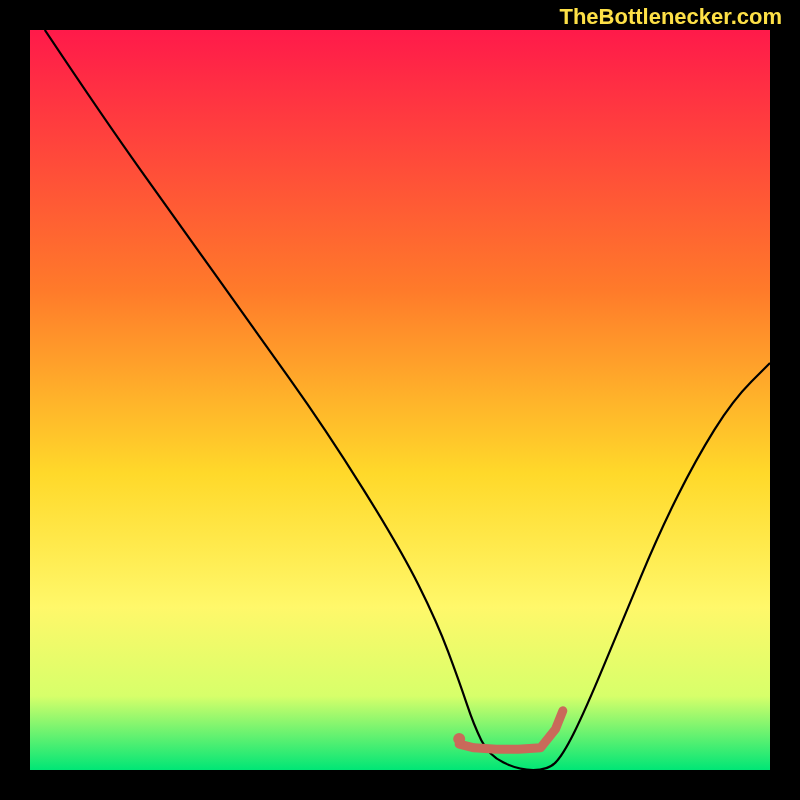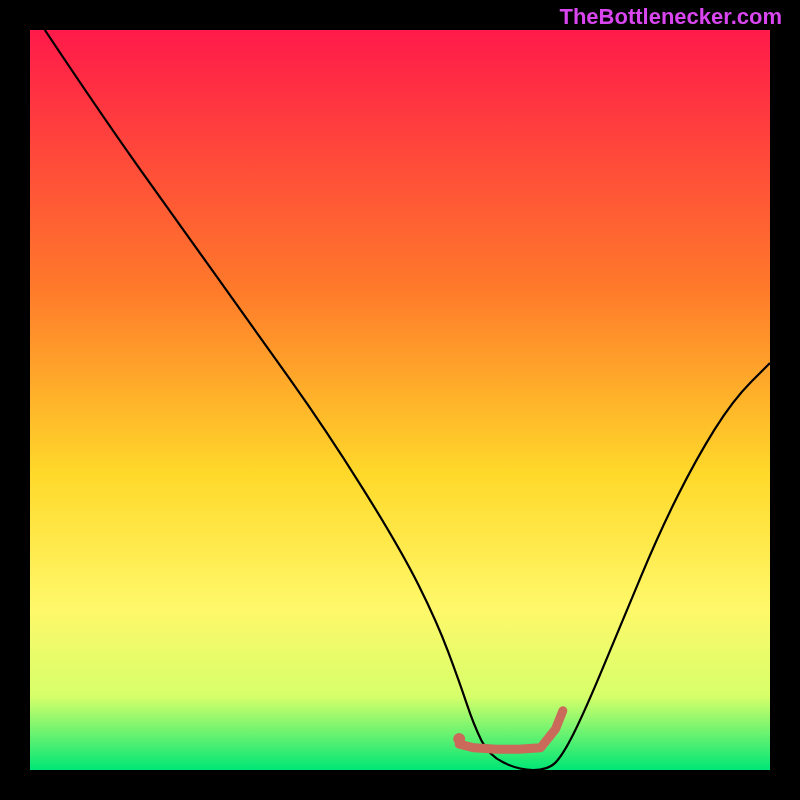--- a/index.html
+++ b/index.html
@@ -10,21 +10,21 @@
     background: #000;
     position: relative;
     font-family: Arial, sans-serif;
   }
   .watermark {
     position: absolute;
     top: 4px;
     right: 18px;
     font-size: 22px;
     font-weight: bold;
-    color: #d946ef;
+    color: #fde047;
     z-index: 10;
   }
   .frame {
     position: absolute;
     top: 30px;
     left: 30px;
     width: 740px;
     height: 740px;
     background: #000;
   }

